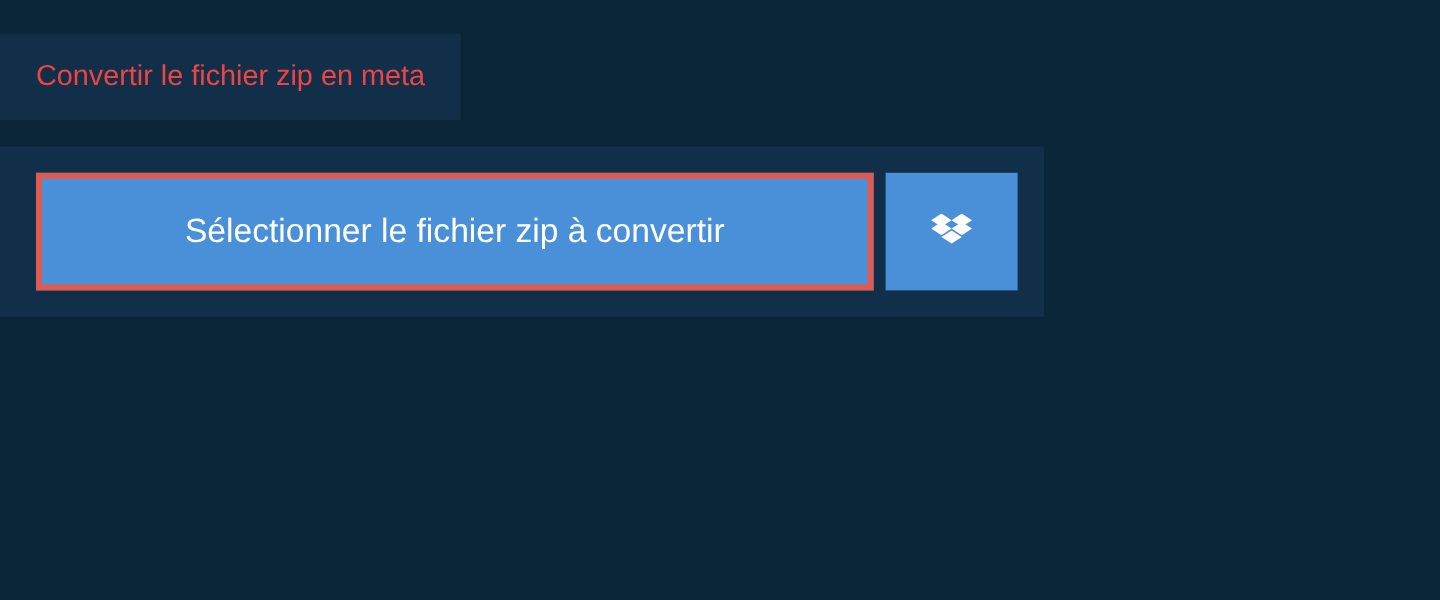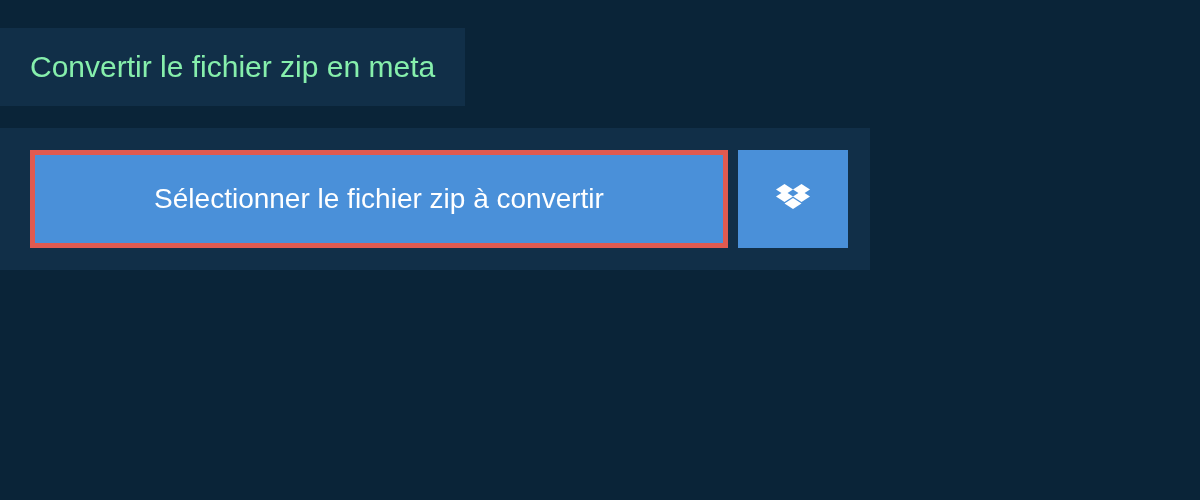--- a/index.html
+++ b/index.html
@@ -14,22 +14,22 @@
       font-family: -apple-system, BlinkMacSystemFont, "Segoe UI", Arial, sans-serif;
       overflow: hidden;
     }
     .header-bar {
       background-color: #112f48;
       display: inline-block;
       padding: 22px 30px;
       margin-top: 28px;
     }
     .header-text {
-      color: #86efac;
-      font-size: 30px;
+      color: #ef4444;
+      font-size: 24px;
       font-weight: 400;
     }
     .panel {
       background-color: #112f48;
       margin-top: 22px;
       padding: 22px 22px 22px 30px;
       width: 870px;
     }
     .button-row {
       display: flex;

